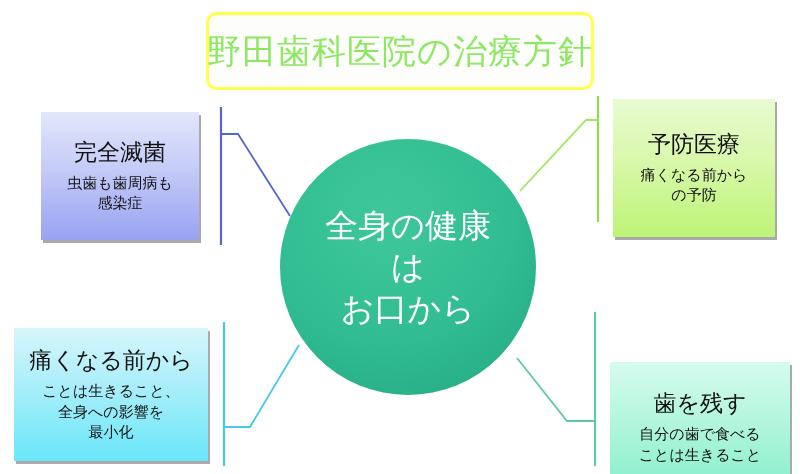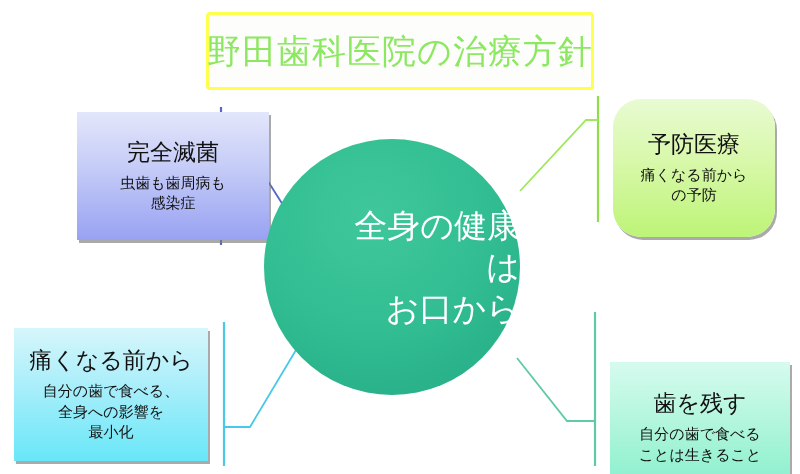--- a/index.html
+++ b/index.html
@@ -20,21 +20,21 @@
 
   
   .title-banner {
     position: absolute;
     left: 206px;
     top: 12px;
     width: 388px;
     height: 78px;
     box-sizing: border-box;
     border: 3px solid #ffff4d;
-    border-radius: 4px;
+    border-radius: 11px;
     background: #fdfdfb;
     display: flex;
     align-items: center;
     justify-content: center;
   }
   .title-text {
     font-size: 34px;
     letter-spacing: 1px;
     color: #8ce861;
     white-space: nowrap;
@@ -47,29 +47,29 @@
     left: 0;
     top: 0;
     width: 800px;
     height: 474px;
     pointer-events: none;
   }
 
   
   .center-circle {
     position: absolute;
-    left: 264px;
+    left: 280px;
     top: 139px;
     width: 256px;
     height: 256px;
     border-radius: 50%;
     background: radial-gradient(circle at 42% 30%, #3fc79b 0%, #33bf93 45%, #23a985 100%);
     display: flex;
     flex-direction: column;
-    align-items: flex-end;
+    align-items: center;
     justify-content: center;
     z-index: 3;
   }
   .center-line {
     color: #ffffff;
     font-size: 33px;
     line-height: 1.25;
     text-align: center;
     white-space: nowrap;
   }
@@ -93,28 +93,26 @@
     white-space: nowrap;
     margin-bottom: 8px;
   }
   .box-desc {
     font-size: 15px;
     line-height: 1.35;
   }
   .box-desc span { display: block; white-space: nowrap; }
 
   #box-sterilization {
-    left: 41px;  top: 112px;  width: 192px; height: 128px;
+    left: 41px;  top: 112px;  width: 158px; height: 128px;
     background: linear-gradient(to bottom, #e3e6fb 0%, #c4cbf7 45%, #98a2f2 100%);
-    margin-left: 36px;
   }
   #box-prevention {
     left: 613px; top: 99px;   width: 162px; height: 138px;
     background: linear-gradient(to bottom, #e8fbd2 0%, #d8f8aa 45%, #bdf477 100%);
-    border-radius: 28px;
   }
   #box-metalfree {
     left: 14px;  top: 328px;  width: 194px; height: 133px;
     background: linear-gradient(to bottom, #d6f6fb 0%, #a8eefa 45%, #68e7f8 100%);
   }
   #box-keepteeth {
     left: 610px; top: 330px;  width: 180px; height: 131px;
     background: linear-gradient(to bottom, #d6fbee 0%, #b3f6dd 45%, #86efcb 100%);
     margin-top: 32px;
   }
@@ -169,21 +167,21 @@
     <div class="box-title">予防医療</div>
     <div class="box-desc">
       <span>痛くなる前から</span>
       <span>の予防</span>
     </div>
   </div>
 
   <div class="box" id="box-metalfree">
     <div class="box-title">痛くなる前から</div>
     <div class="box-desc">
-      <span>自分の歯で食べる、</span>
+      <span>ことは生きること、</span>
       <span>全身への影響を</span>
       <span>最小化</span>
     </div>
   </div>
 
   <div class="box" id="box-keepteeth">
     <div class="box-title">歯を残す</div>
     <div class="box-desc">
       <span>自分の歯で食べる</span>
       <span>ことは生きること</span>

